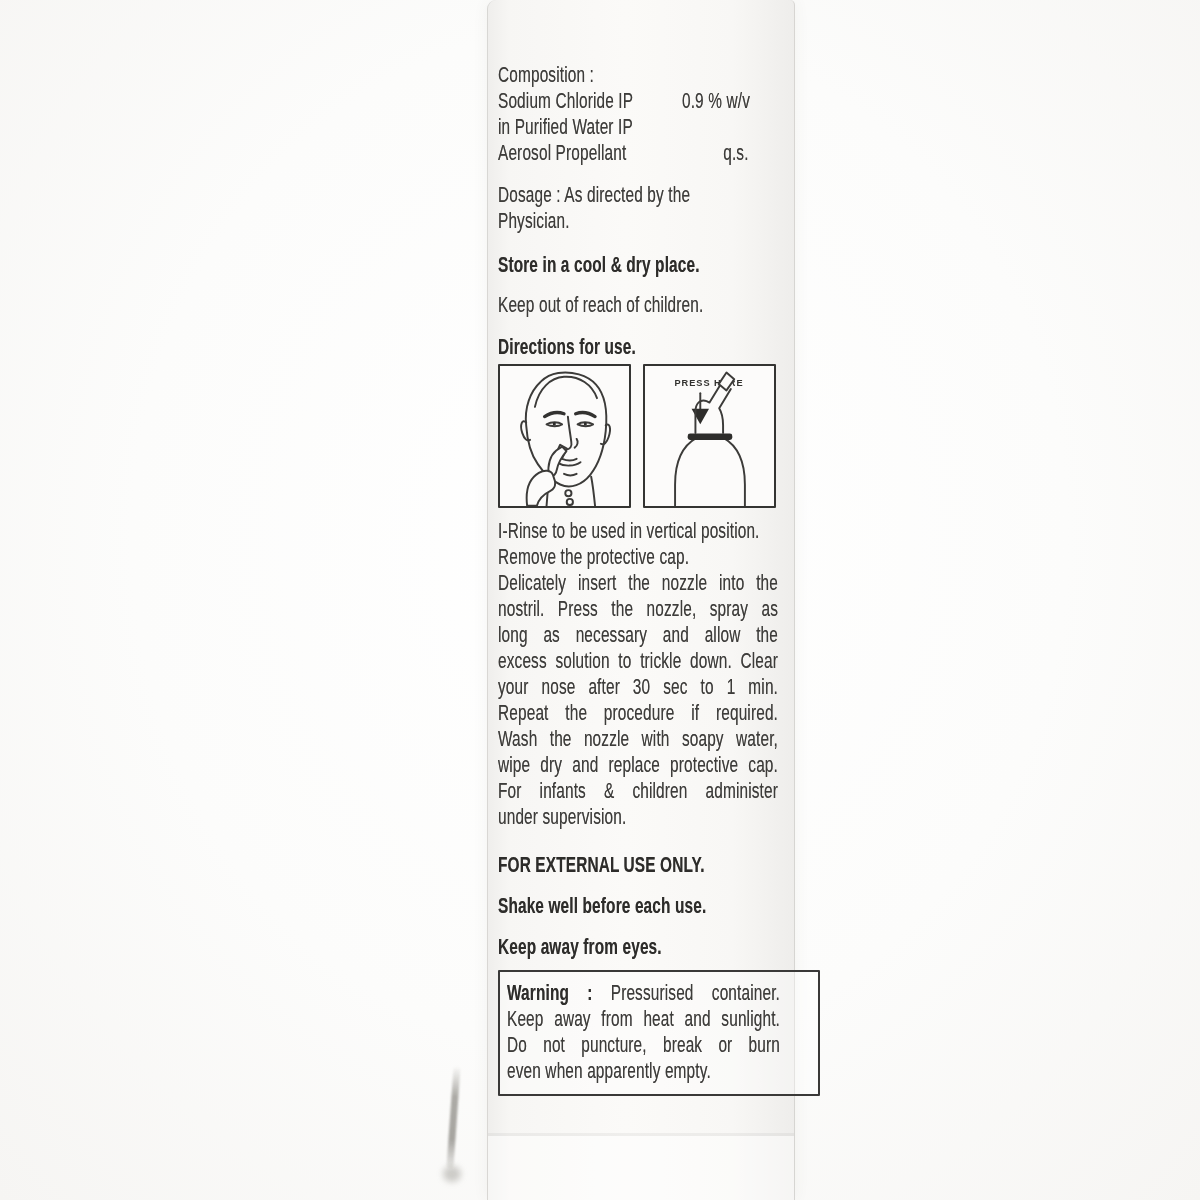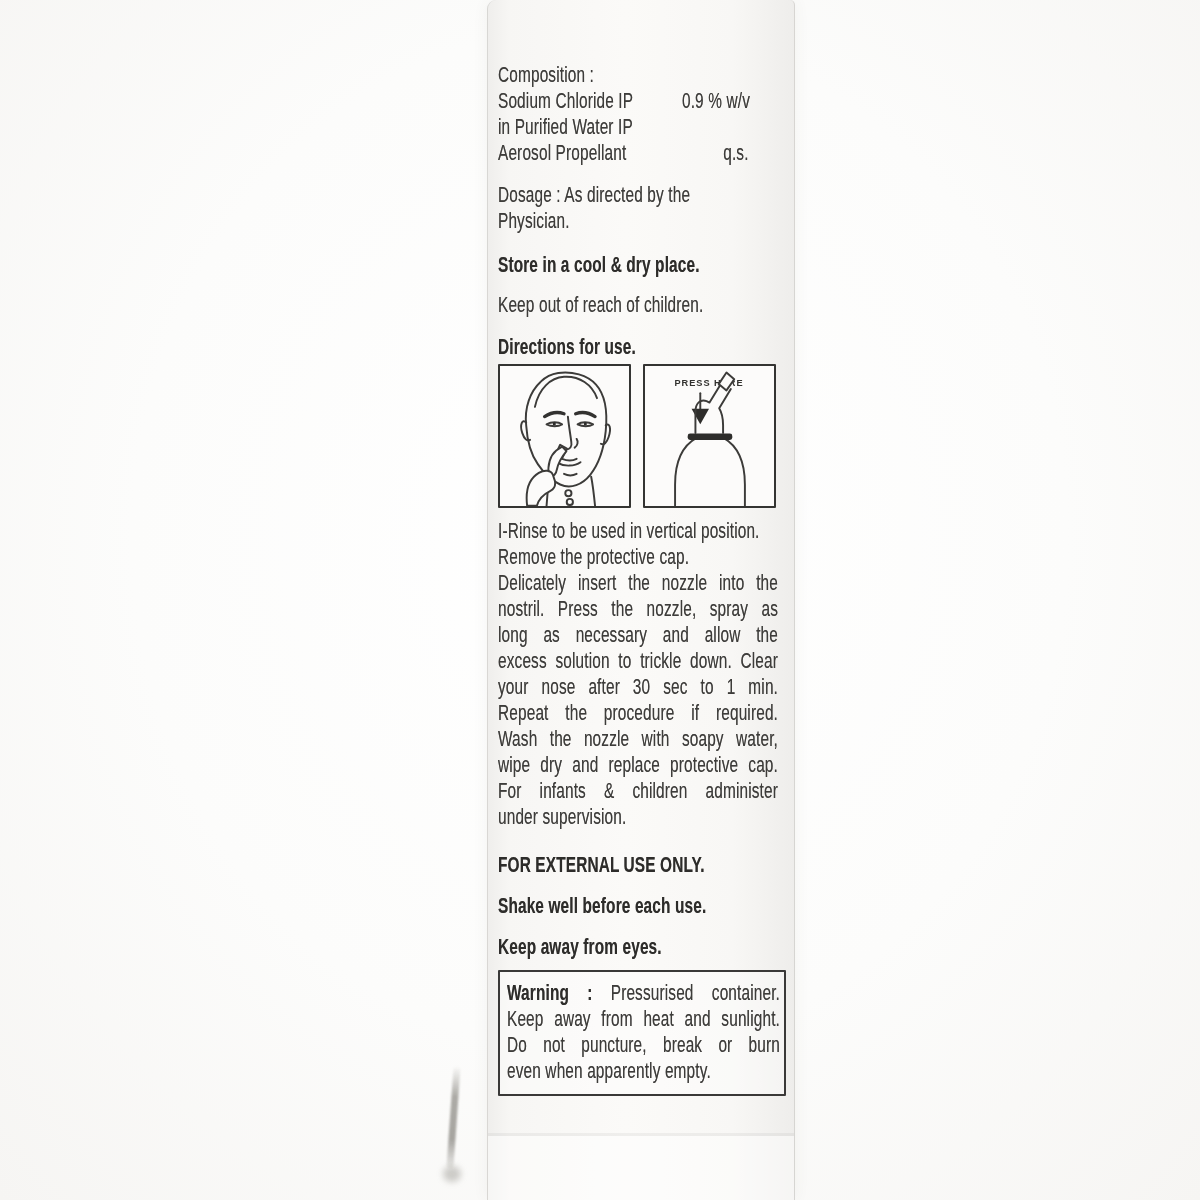--- a/index.html
+++ b/index.html
@@ -40,21 +40,21 @@
     border:2px solid #343432;background:#fcfbfa;border-radius:1px;
   }
   .dbox svg{display:block;width:100%;height:100%;}
   .blk-par{margin-top:10px;}
   .t-line{height:26px;}
   .jline{text-align:justify;text-align-last:justify;}
   .blk-external{margin-top:22px;height:26px;}
   .blk-shake{margin-top:15px;height:26px;}
   .blk-eyes{margin-top:15px;height:26px;}
   .warnbox{
-    margin-top:10px;width:288px;height:126px;box-sizing:border-box;
+    margin-top:10px;width:322px;height:126px;box-sizing:border-box;
     border:2px solid #3a3938;background:rgba(255,255,255,0.35);
     padding:8px 0 10px 7px;border-radius:1px;
   }
   .warn-inner{width:390px;}
   .warn-label{font-weight:700;color:#2d2c2a;}
   .foldline{
     position:absolute;left:0;top:1133px;width:100%;height:3px;
     background:rgba(90,88,80,0.07);
   }
   .below-fold{

